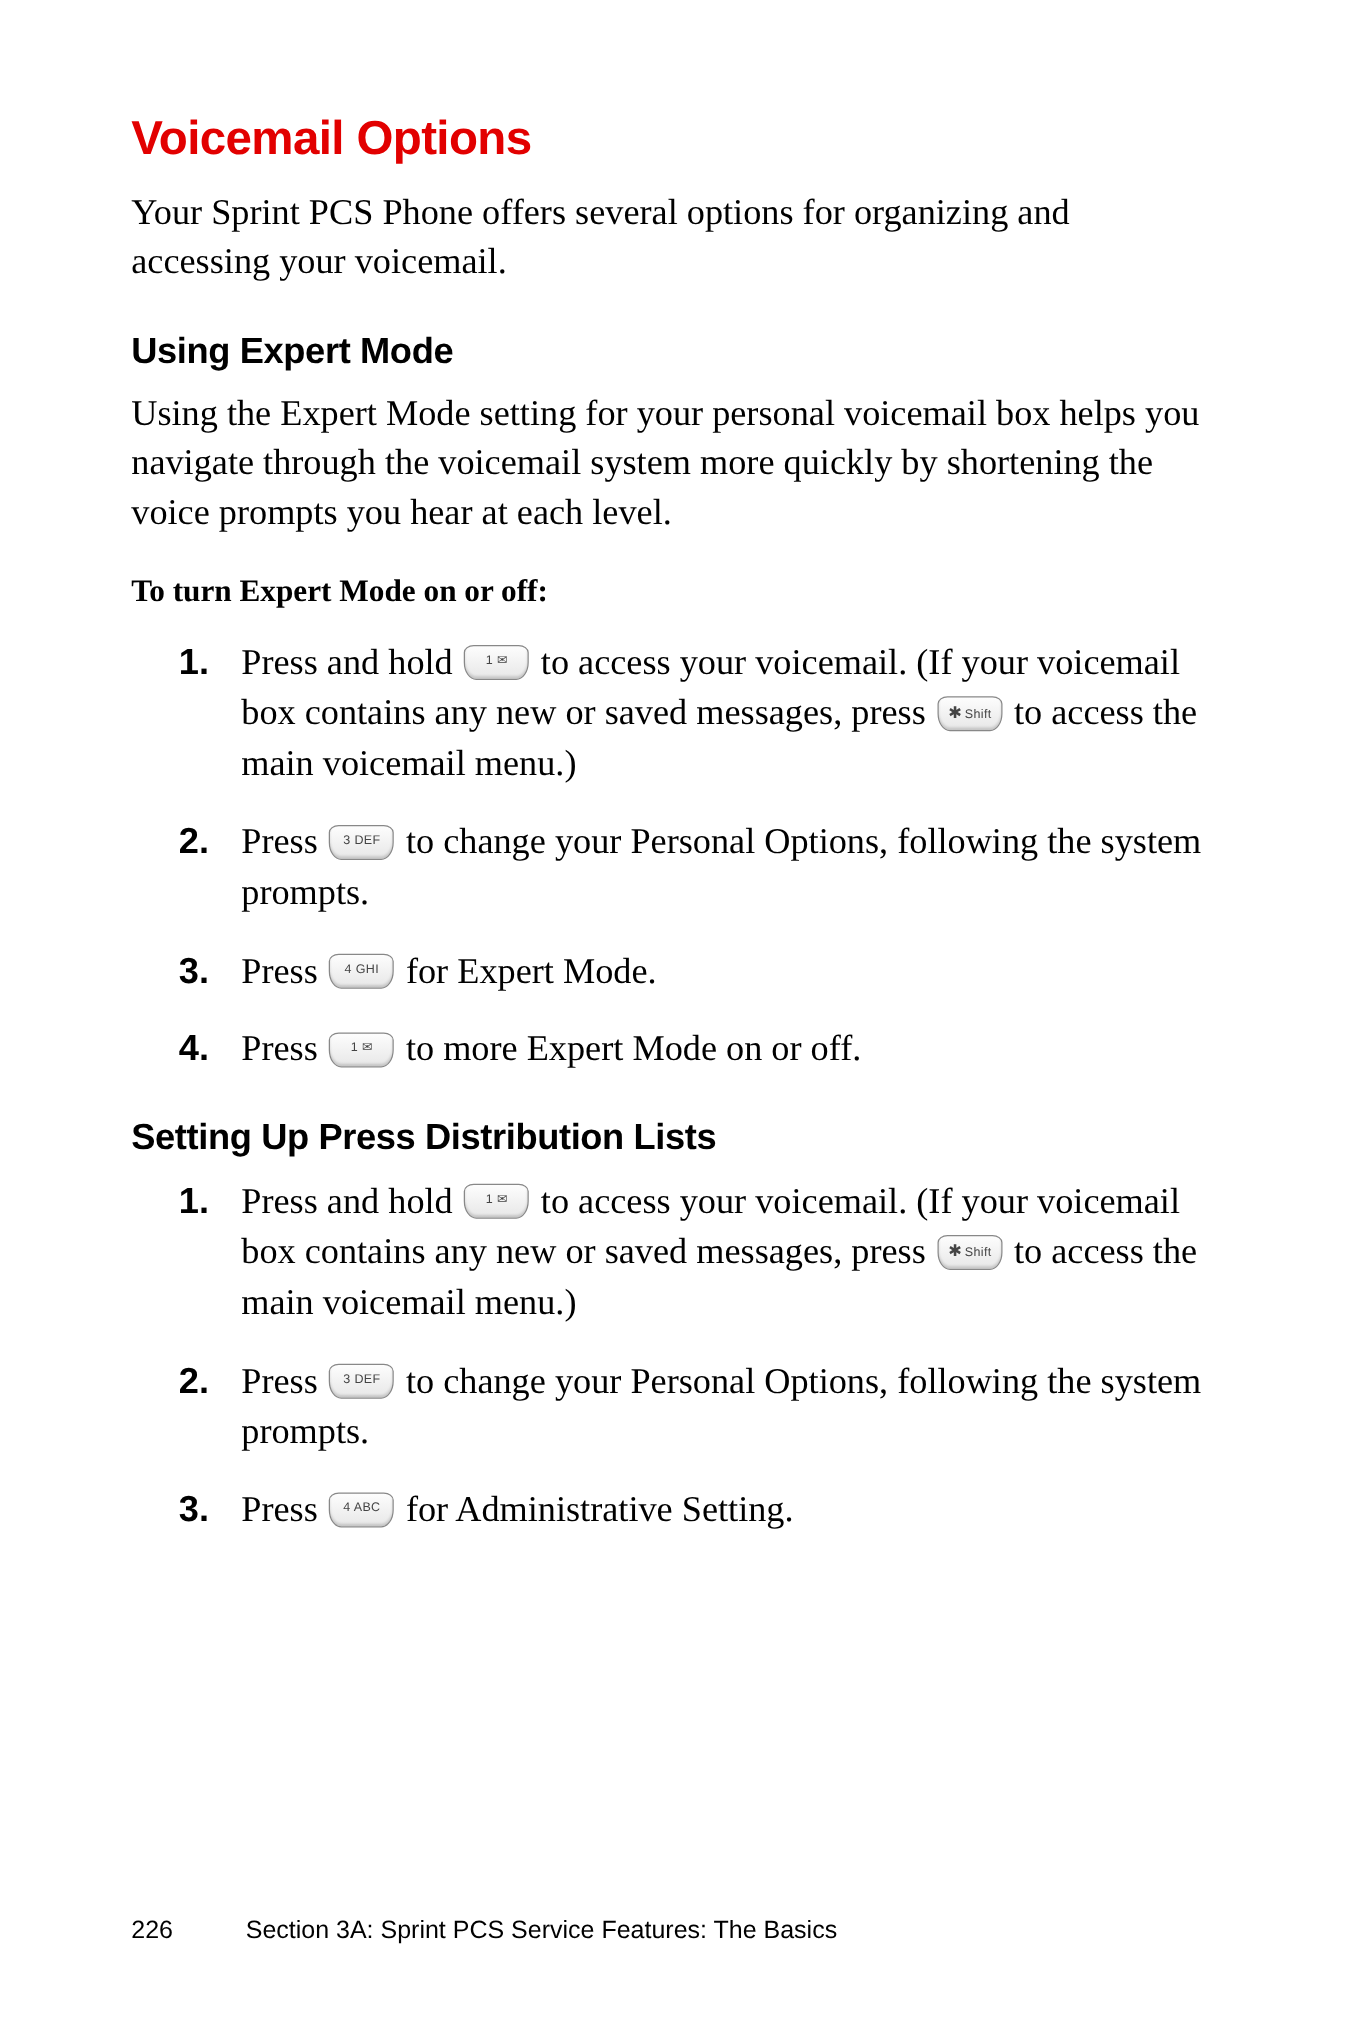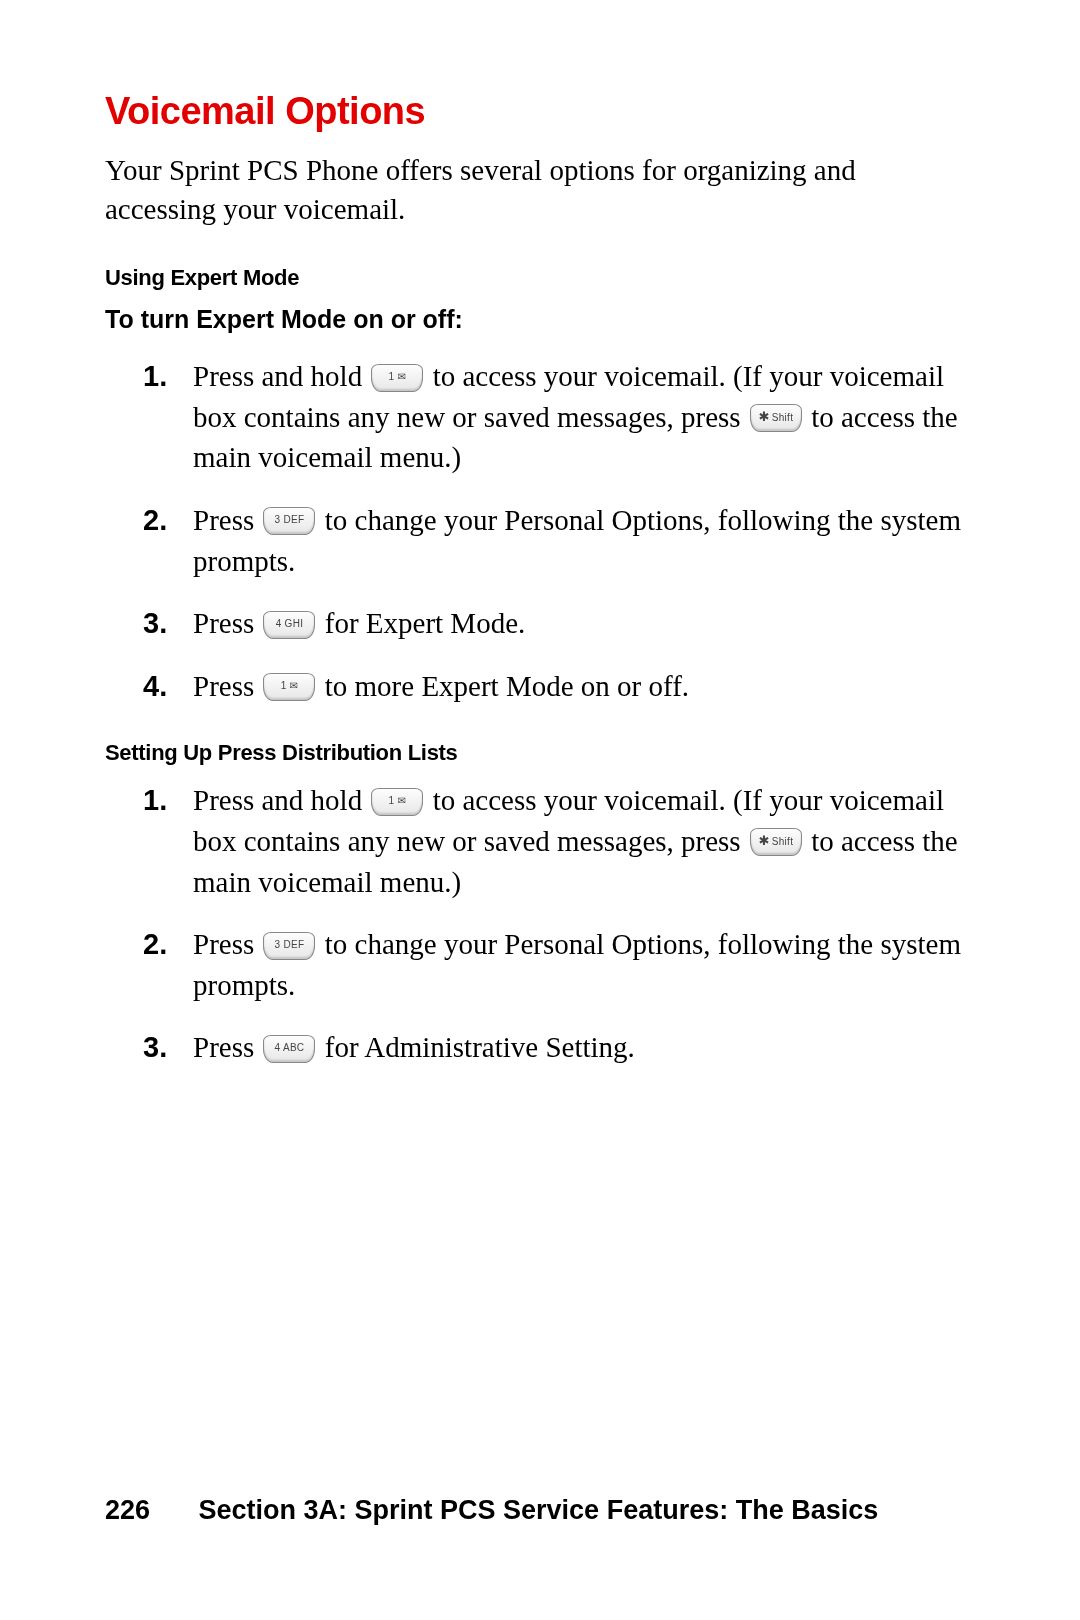--- a/index.html
+++ b/index.html
@@ -25,31 +25,31 @@
     letter-spacing: -0.5px;
   }
   .intro {
     font-size: 29px;
     line-height: 1.35;
     margin: 0 12px 36px 0;
   }
   .h2 {
     font-family: "Helvetica Neue", Helvetica, Arial, sans-serif;
     font-weight: 800;
-    font-size: 22px;
+    font-size: 29px;
     margin: 0 0 14px 0;
     letter-spacing: -0.3px;
   }
   .body {
     font-size: 29px;
     line-height: 1.35;
     margin: 0 0 30px 0;
   }
   .h3 {
-    font-family: Liberation Sans, sans-serif;
+    font-family: Liberation Serif, serif;
     font-weight: 800;
     font-size: 25px;
     margin: 0 0 22px 0;
   }
   ol.steps {
     padding-left: 88px;
     margin: 0 0 34px 0;
   }
   ol.steps > li {
     font-size: 29px;
@@ -80,40 +80,41 @@
     text-align: center;
     color: #444;
     position: relative;
     top: -2px;
     margin: 0 2px;
     letter-spacing: 0.3px;
   }
   .key.star::before { content: "✱"; font-size: 13px; margin-right: 2px; }
   .footer {
     position: absolute;
-    bottom: 94px;
+    bottom: 64px;
     left: 105px;
     right: 105px;
     font-family: "Helvetica Neue", Helvetica, Arial, sans-serif;
-    font-weight: 700;
-    font-size: 27px;
+    font-weight: 400;
+    font-size: 20px;
   }
   .footer .pnum { display: inline-block; width: 86px; }
 </style>
 </head>
 <body>
 
 <div class="page">
 
   <h1 class="h1">Voicemail Options</h1>
 
   <p class="intro">Your Sprint PCS Phone offers several options for organizing and accessing your voicemail.</p>
 
   <h2 class="h2">Using Expert Mode</h2>
 
+  <p class="body">Using the Expert Mode setting for your personal voicemail box helps you navigate through the voicemail system more quickly by shortening the voice prompts you hear at each level.</p>
 
   <p class="h3">To turn Expert Mode on or off:</p>
 
   <ol class="steps">
     <li>
       <span class="num">1.</span>
       <span>Press and hold </span>
       <span class="key">1 ✉</span>
       <span> to access your voicemail. (If your voicemail box contains any new or saved messages, press </span>
       <span class="key star">Shift</span>

